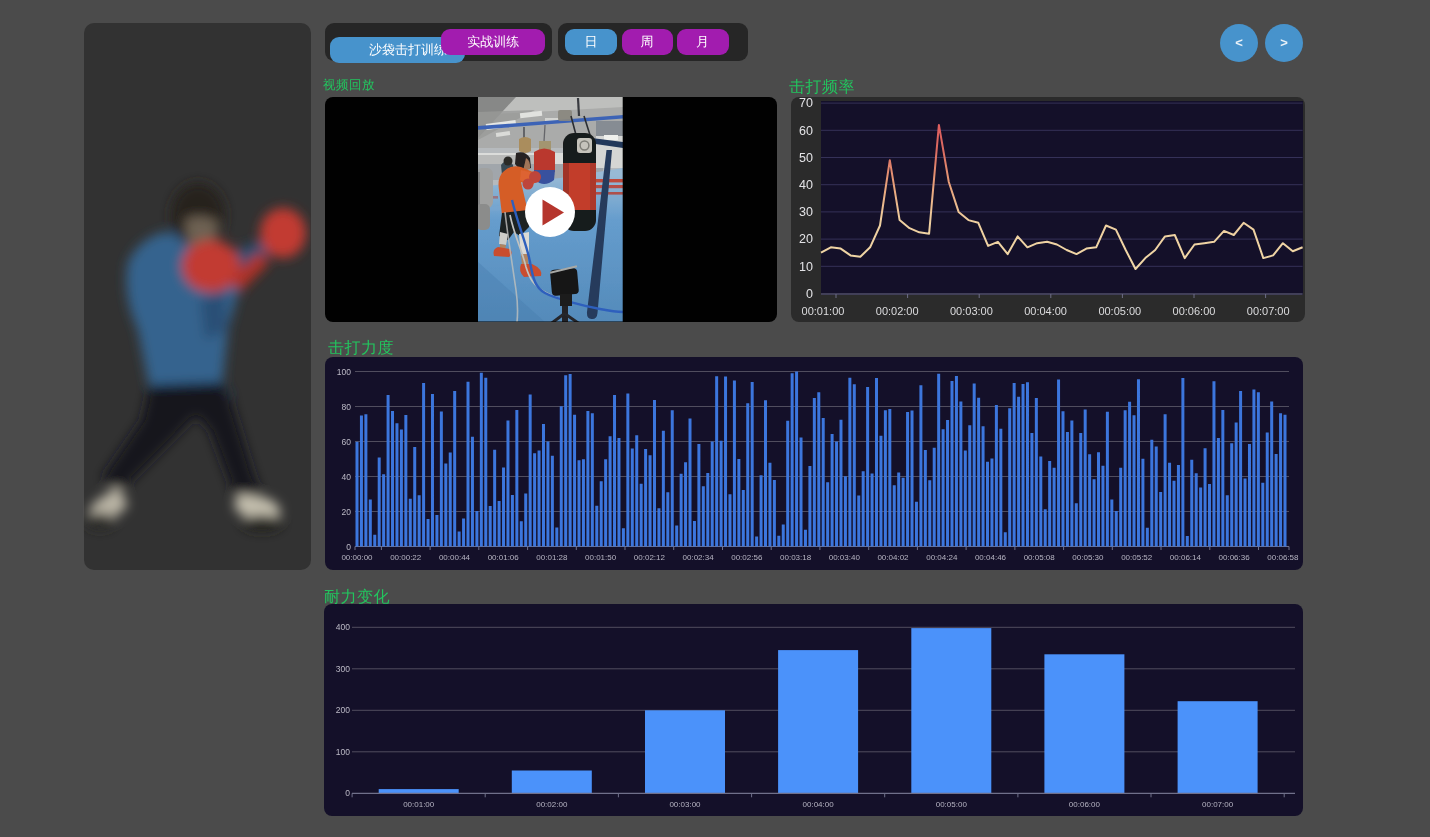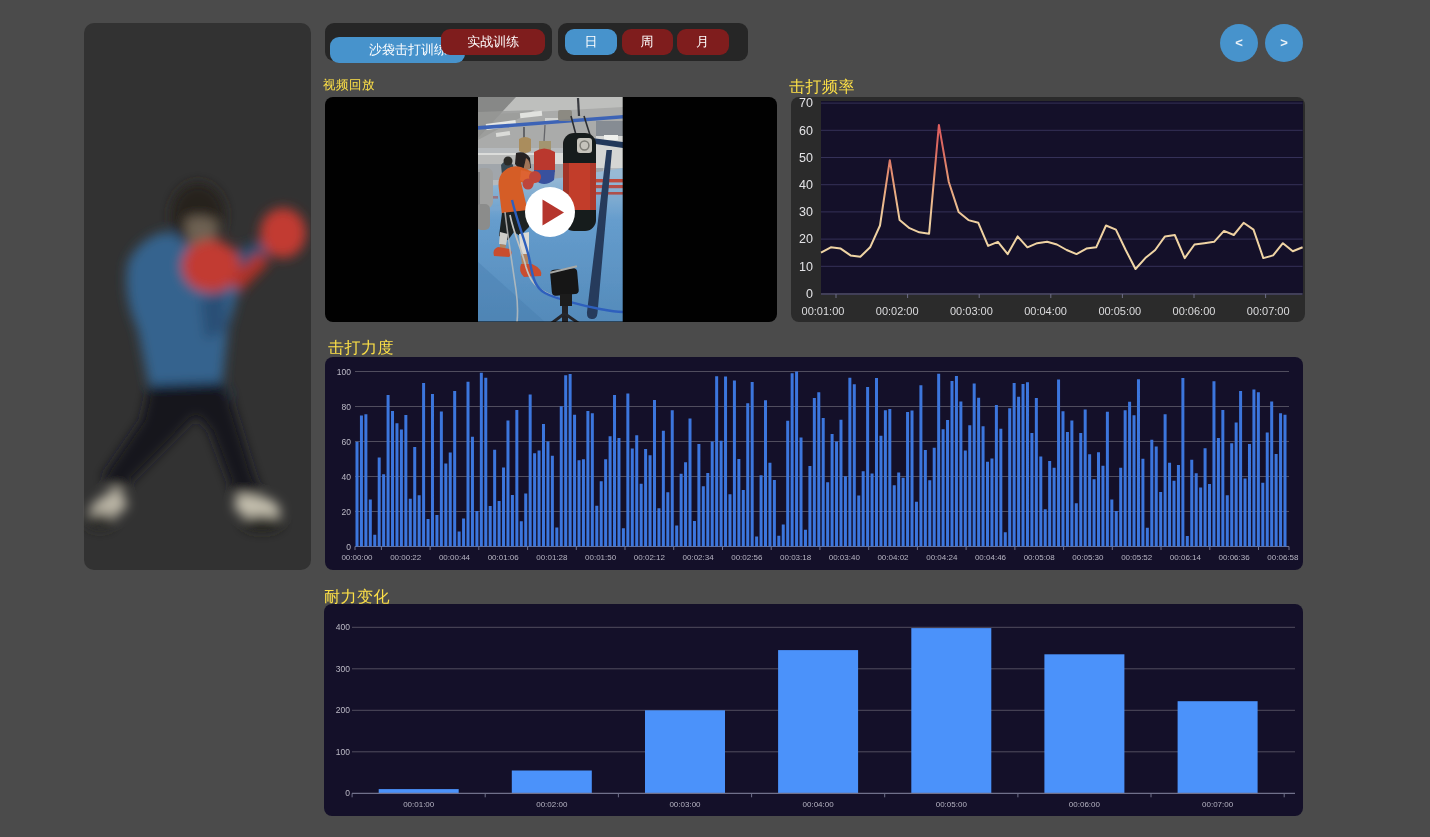--- a/index.html
+++ b/index.html
@@ -1,20 +1,20 @@
 <!DOCTYPE html>
 <html><head><meta charset="utf-8">
 <style>
 html,body{margin:0;padding:0;background:#4b4b4b;width:1430px;height:837px;overflow:hidden;
 font-family:"Liberation Sans",sans-serif;}
 .abs{position:absolute;}
-.title{position:absolute;font-size:12.5px;color:#fde047;letter-spacing:0.5px;}
+.title{position:absolute;font-size:12.5px;color:#22c55e;letter-spacing:0.5px;}
 .btnc{position:absolute;background:#262626;border-radius:9px;height:38px;}
 .btn{position:absolute;top:6px;height:26px;border-radius:9px;color:#fff;font-size:13px;
-line-height:26px;text-align:center;background:#7f1d1d;}
+line-height:26px;text-align:center;background:#a21caf;}
 .btn.blue{background:#4793cc;}
 .circ{position:absolute;top:24px;width:38px;height:38px;border-radius:50%;background:#4793cc;
 color:#eaf2f8;font-size:13px;line-height:38px;text-align:center;font-weight:bold;}
 </style></head>
 <body>
 
 <div class="abs" style="left:83.5px;top:23.3px;width:227px;height:547px;background:#323232;border-radius:10px;"></div>
 
 <div class="btnc" style="left:325px;top:23px;width:227px;"></div>
 <div class="btn blue" style="left:330.4px;top:37px;width:115px;padding-left:20px;">沙袋击打训练</div>

